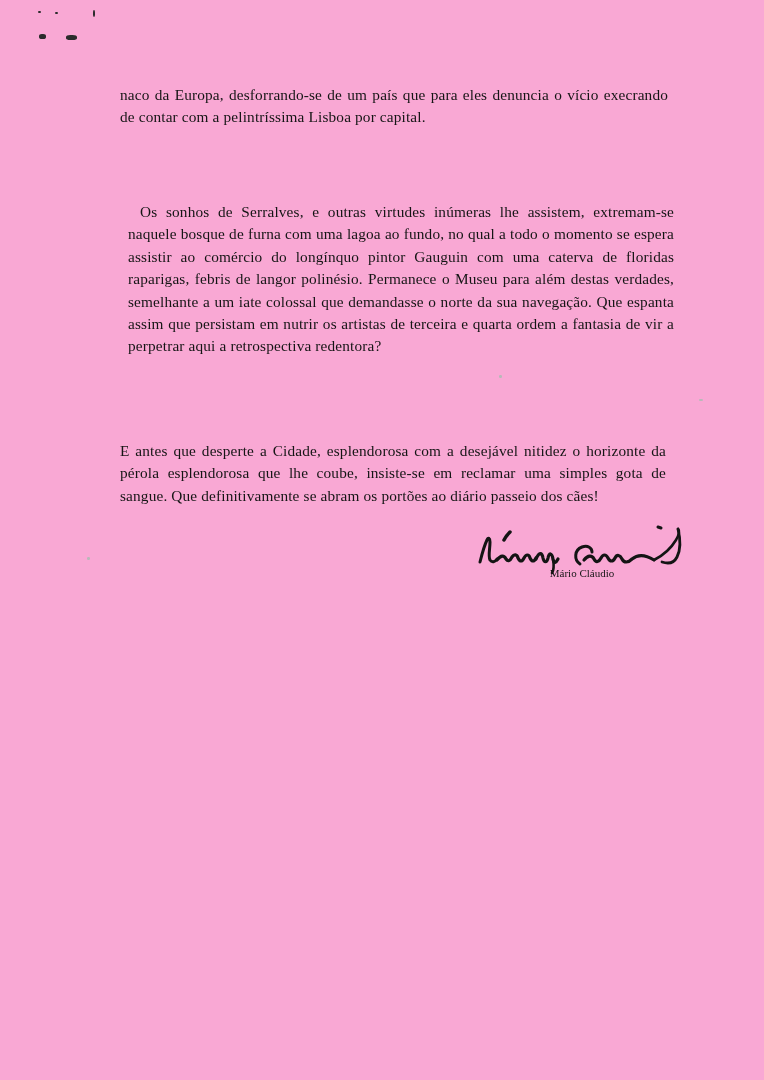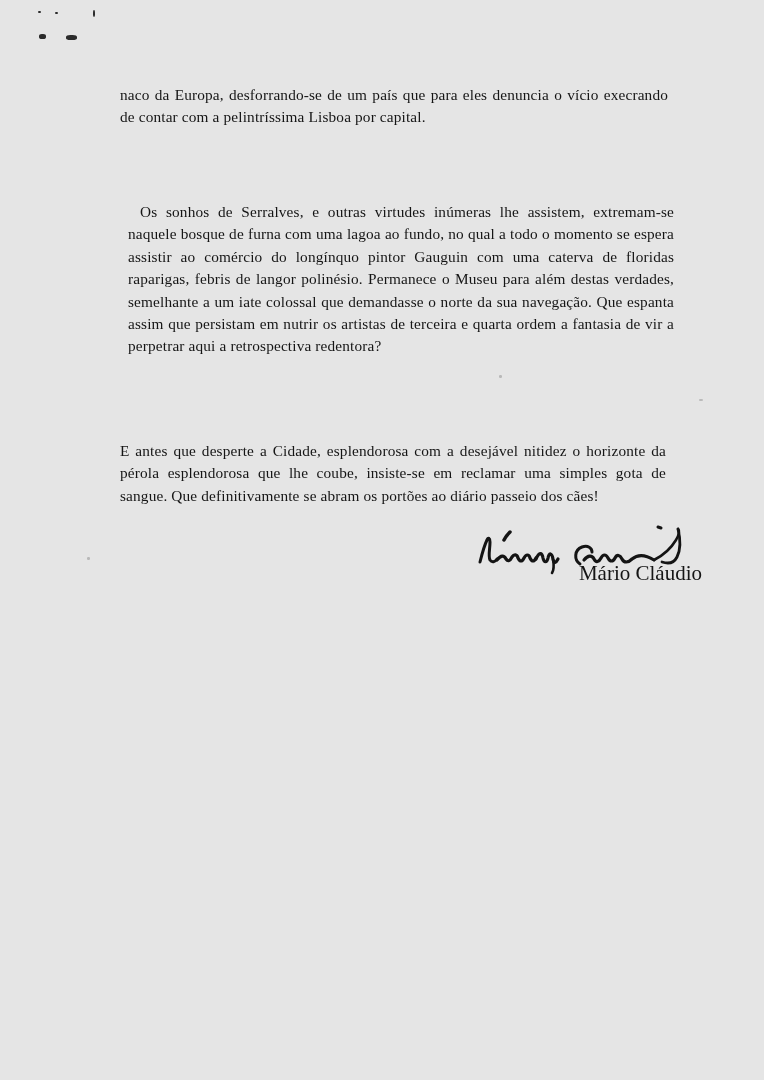--- a/index.html
+++ b/index.html
@@ -5,21 +5,21 @@
 <style>
   html, body {
     margin: 0;
     padding: 0;
     background: #ffffff;
   }
   .page {
     position: relative;
     width: 764px;
     height: 1080px;
-    background: #e5e5e5;
+    background: #f9a8d4;
     overflow: hidden;
     font-family: "Liberation Serif", "DejaVu Serif", serif;
     color: #111111;
   }
 
   
   .speck {
     position: absolute;
     background: #2b2b2b;
     border-radius: 40%;
@@ -53,22 +53,22 @@
     left: 0;
     top: 0;
     width: 240px;
     height: 52px;
   }
   .signature-name {
     position: absolute;
     left: 0;
     top: 40px;
     width: 240px;
-    text-align: right;
-    font-size: 21px;
+    text-align: center;
+    font-size: 11px;
     line-height: 19px;
     color: #151515;
     font-family: "Liberation Serif", "DejaVu Serif", serif;
   }
 </style>
 </head>
 <body>
 
 <div class="page">
 

